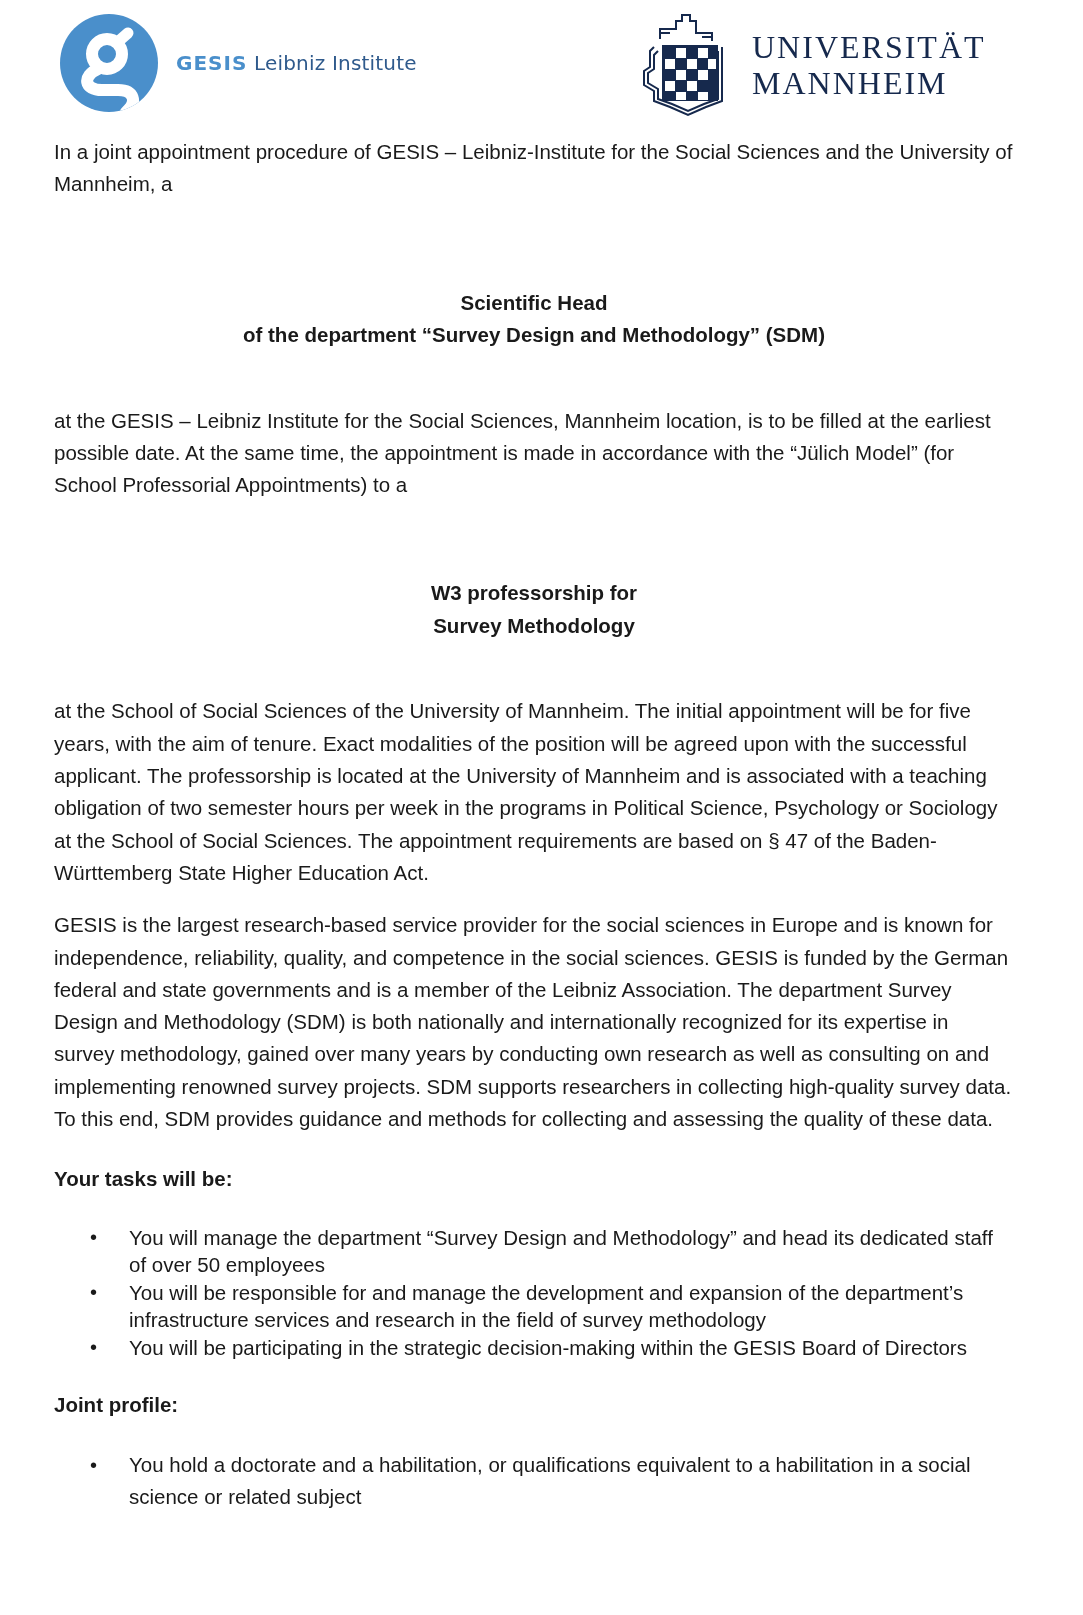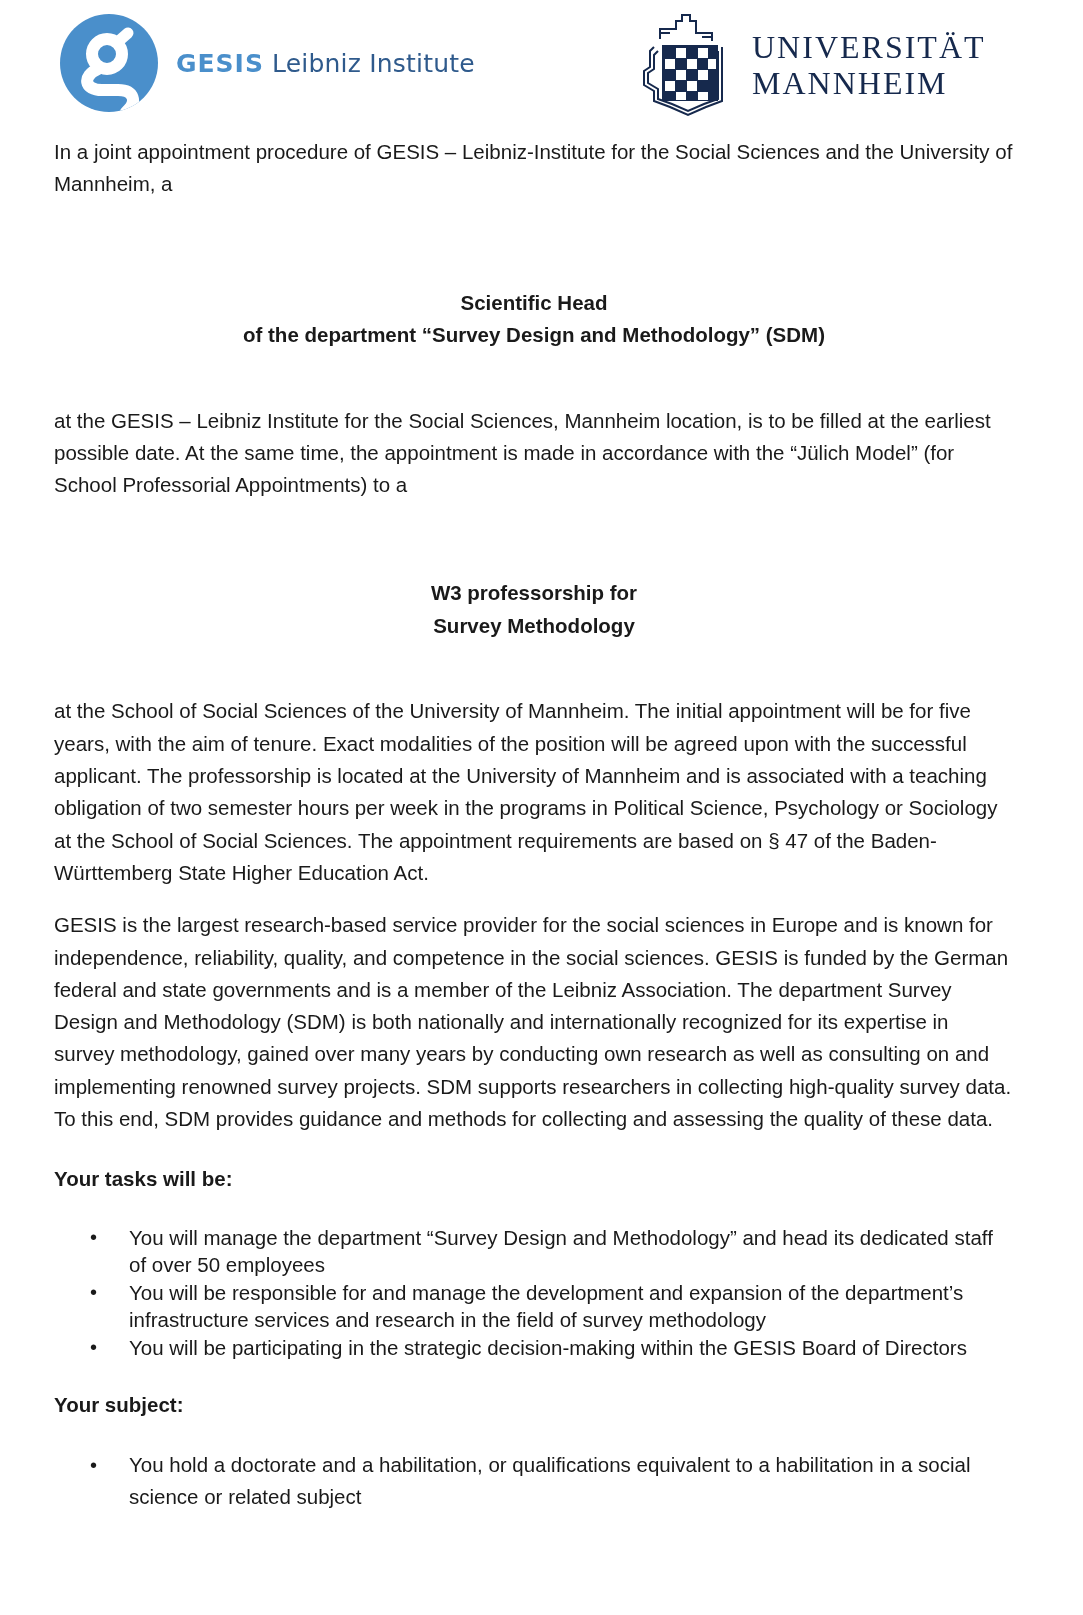--- a/index.html
+++ b/index.html
@@ -16,21 +16,21 @@
     }
     .gesis-logo {
       position: absolute; left: 60px; top: 13px; height: 100px; display: flex; align-items: center;
     }
     .gesis-circle {
       width: 98px; height: 98px; border-radius: 50%; background: #4a8fcb;
       position: relative; overflow: hidden;
     }
     .gesis-circle svg { position: absolute; left: 0; top: 0; }
     .gesis-text {
-      margin-left: 18px; line-height: 31px; font-size: 25px; color: #2f5a8c;
+      margin-left: 18px; line-height: 31px; font-size: 20px; color: #2f5a8c;
       font-family: "DejaVu Sans", sans-serif; letter-spacing: 0.2px;
     }
     .gesis-text .brand { color: #4a8fcb; font-weight: bold; letter-spacing: 1px; }
     .uma-logo {
       position: absolute; left: 640px; top: 10px; height: 110px; display: flex; align-items: center;
     }
     .uma-text {
       margin-left: 16px; font-family: "Liberation Serif", "DejaVu Serif", serif;
       color: #16294d; font-size: 32px; line-height: 36px; letter-spacing: 2px;
     }
@@ -130,19 +130,19 @@
   <p class="section-heading">Your tasks will be:</p>
 
   <div style="height: 28px;"></div>
   <ul class="bullets">
     <li><span class="bullet">•</span><span>You will manage the department “Survey Design and Methodology” and head its dedicated staff of over 50 employees</span></li>
     <li><span class="bullet">•</span><span>You will be responsible for and manage the development and expansion of the department’s infrastructure services and research in the field of survey methodology</span></li>
     <li><span class="bullet">•</span><span>You will be participating in the strategic decision-making within the GESIS Board of Directors</span></li>
   </ul>
 
   <div style="height: 28px;"></div>
-  <p class="section-heading">Your subject:</p>
+  <p class="section-heading">Joint profile:</p>
 
   <div style="height: 28px;"></div>
   <ul class="bullets">
     <li style="line-height: 32px;"><span class="bullet">•</span><span>You hold a doctorate and a habilitation, or qualifications equivalent to a habilitation in a social science or related subject</span></li>
   </ul>
 </div>
 
 </body></html>

